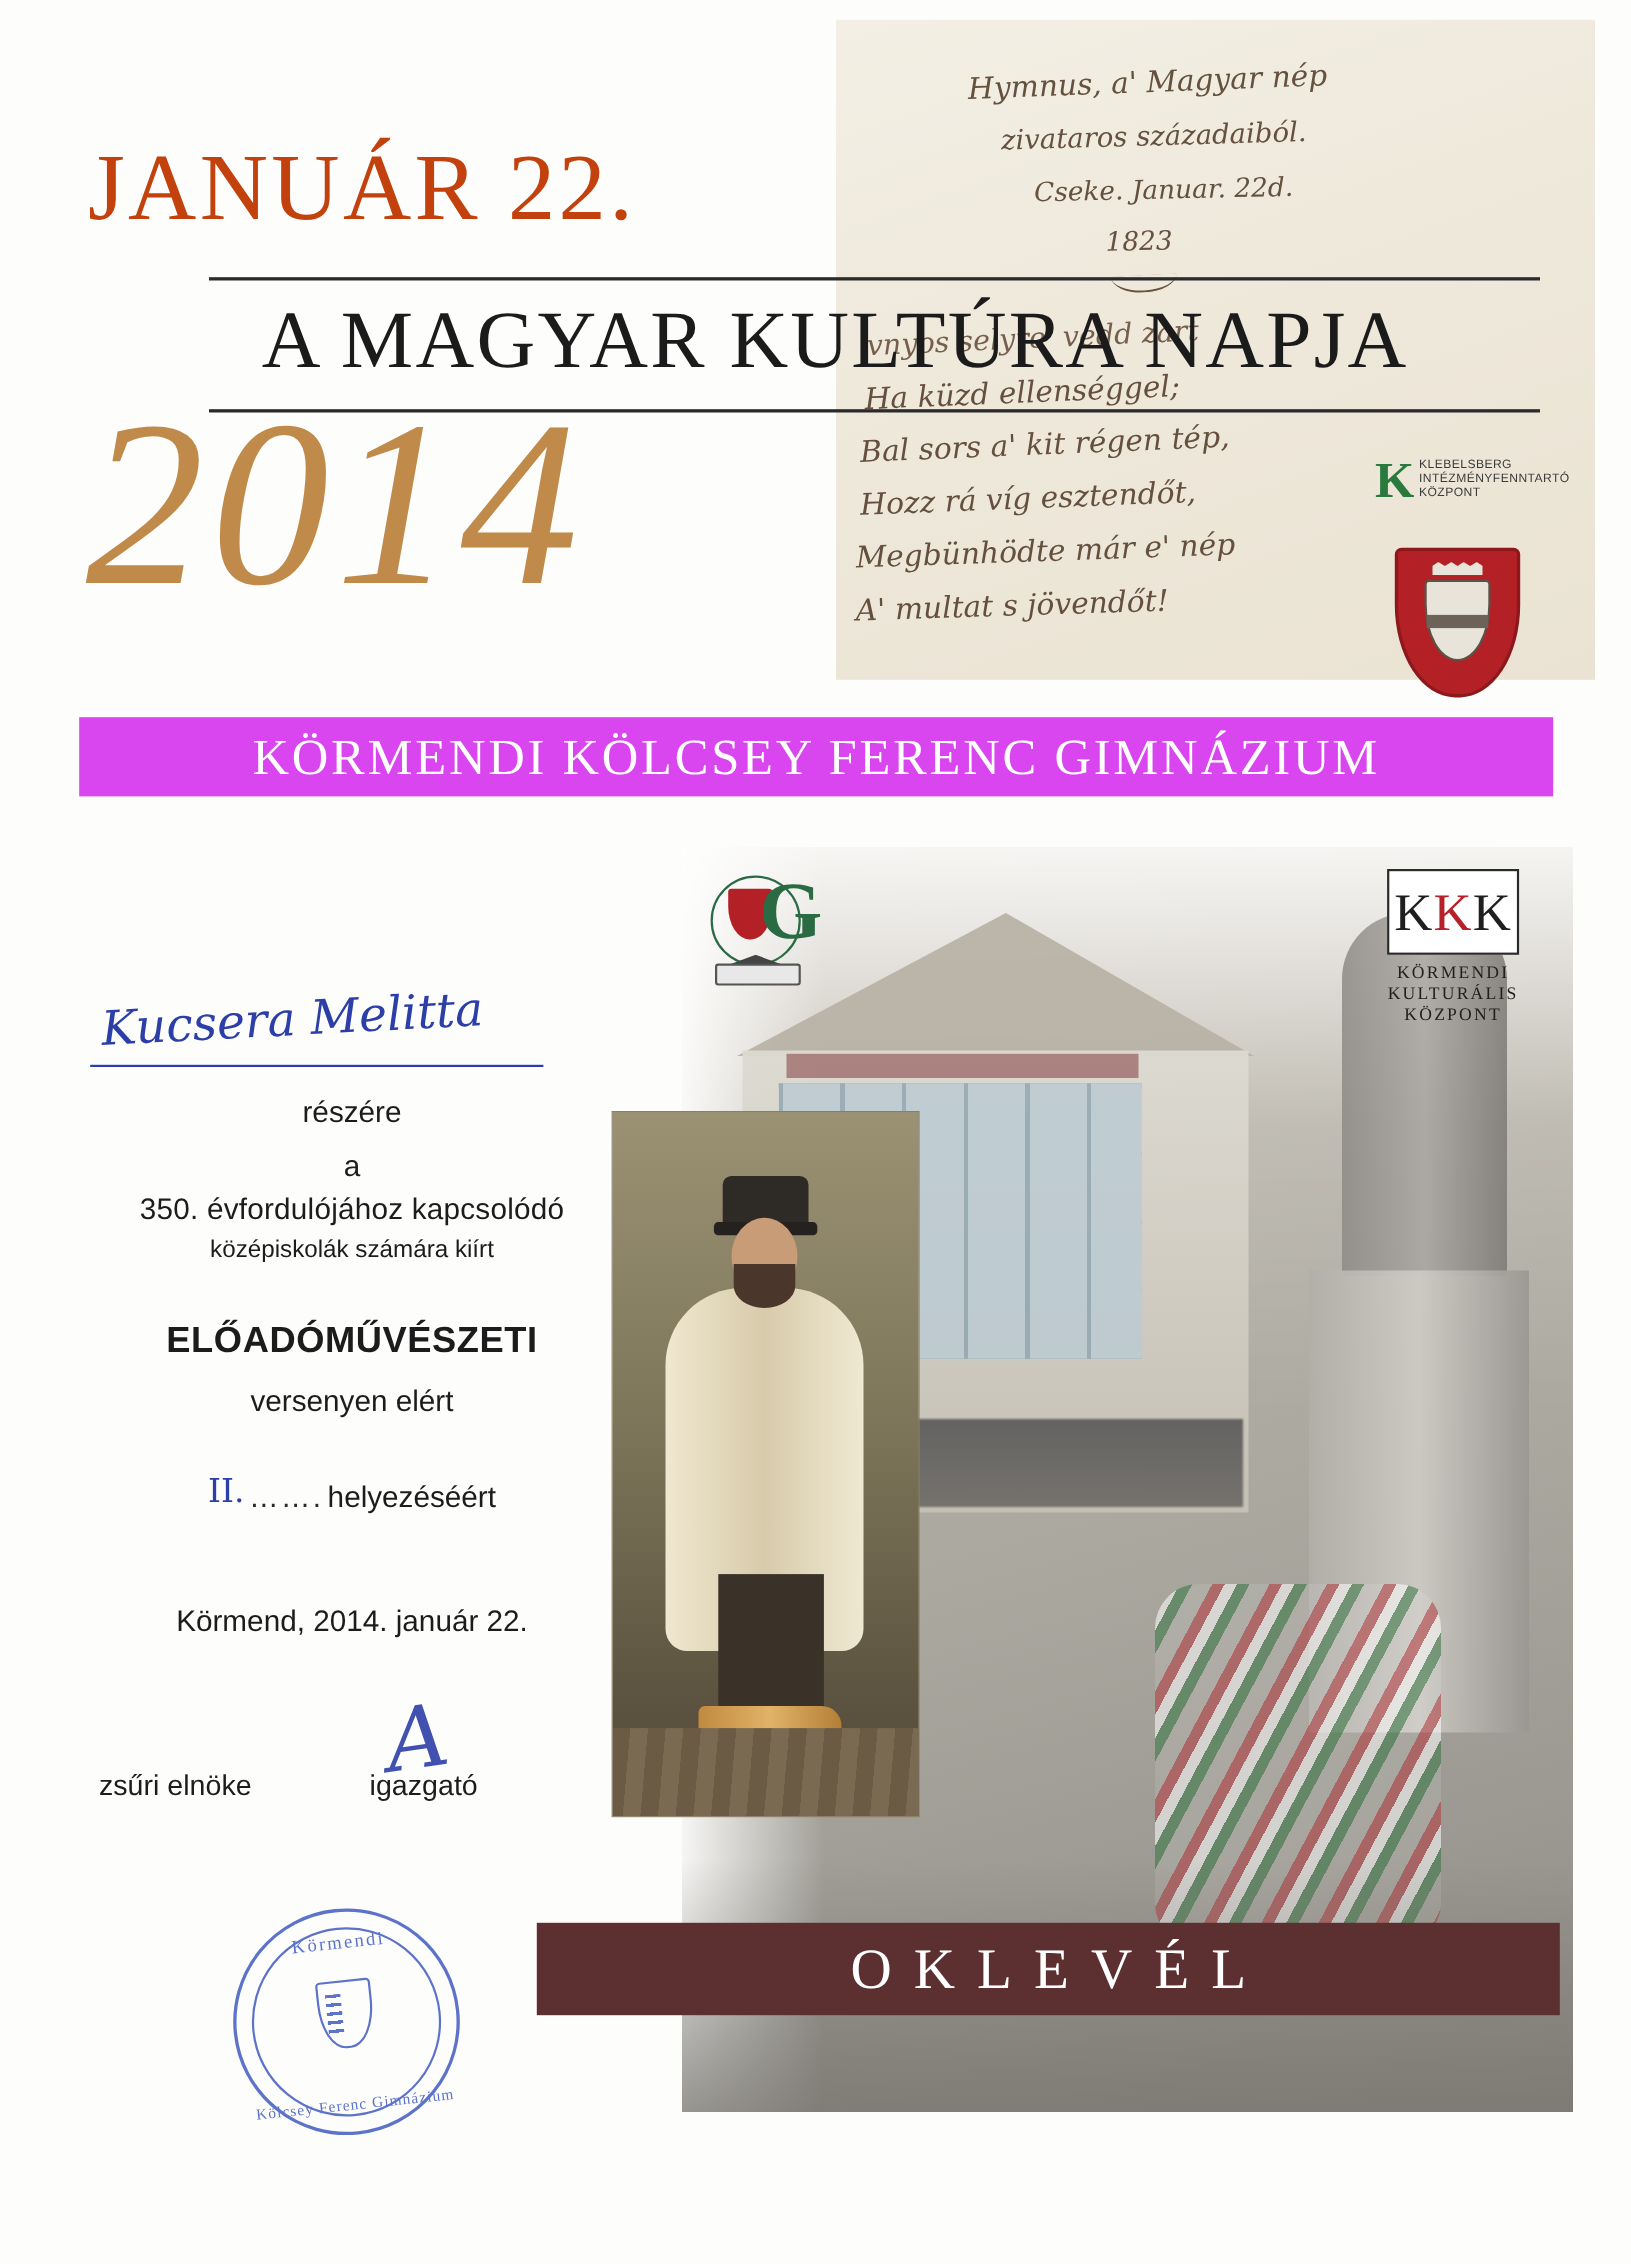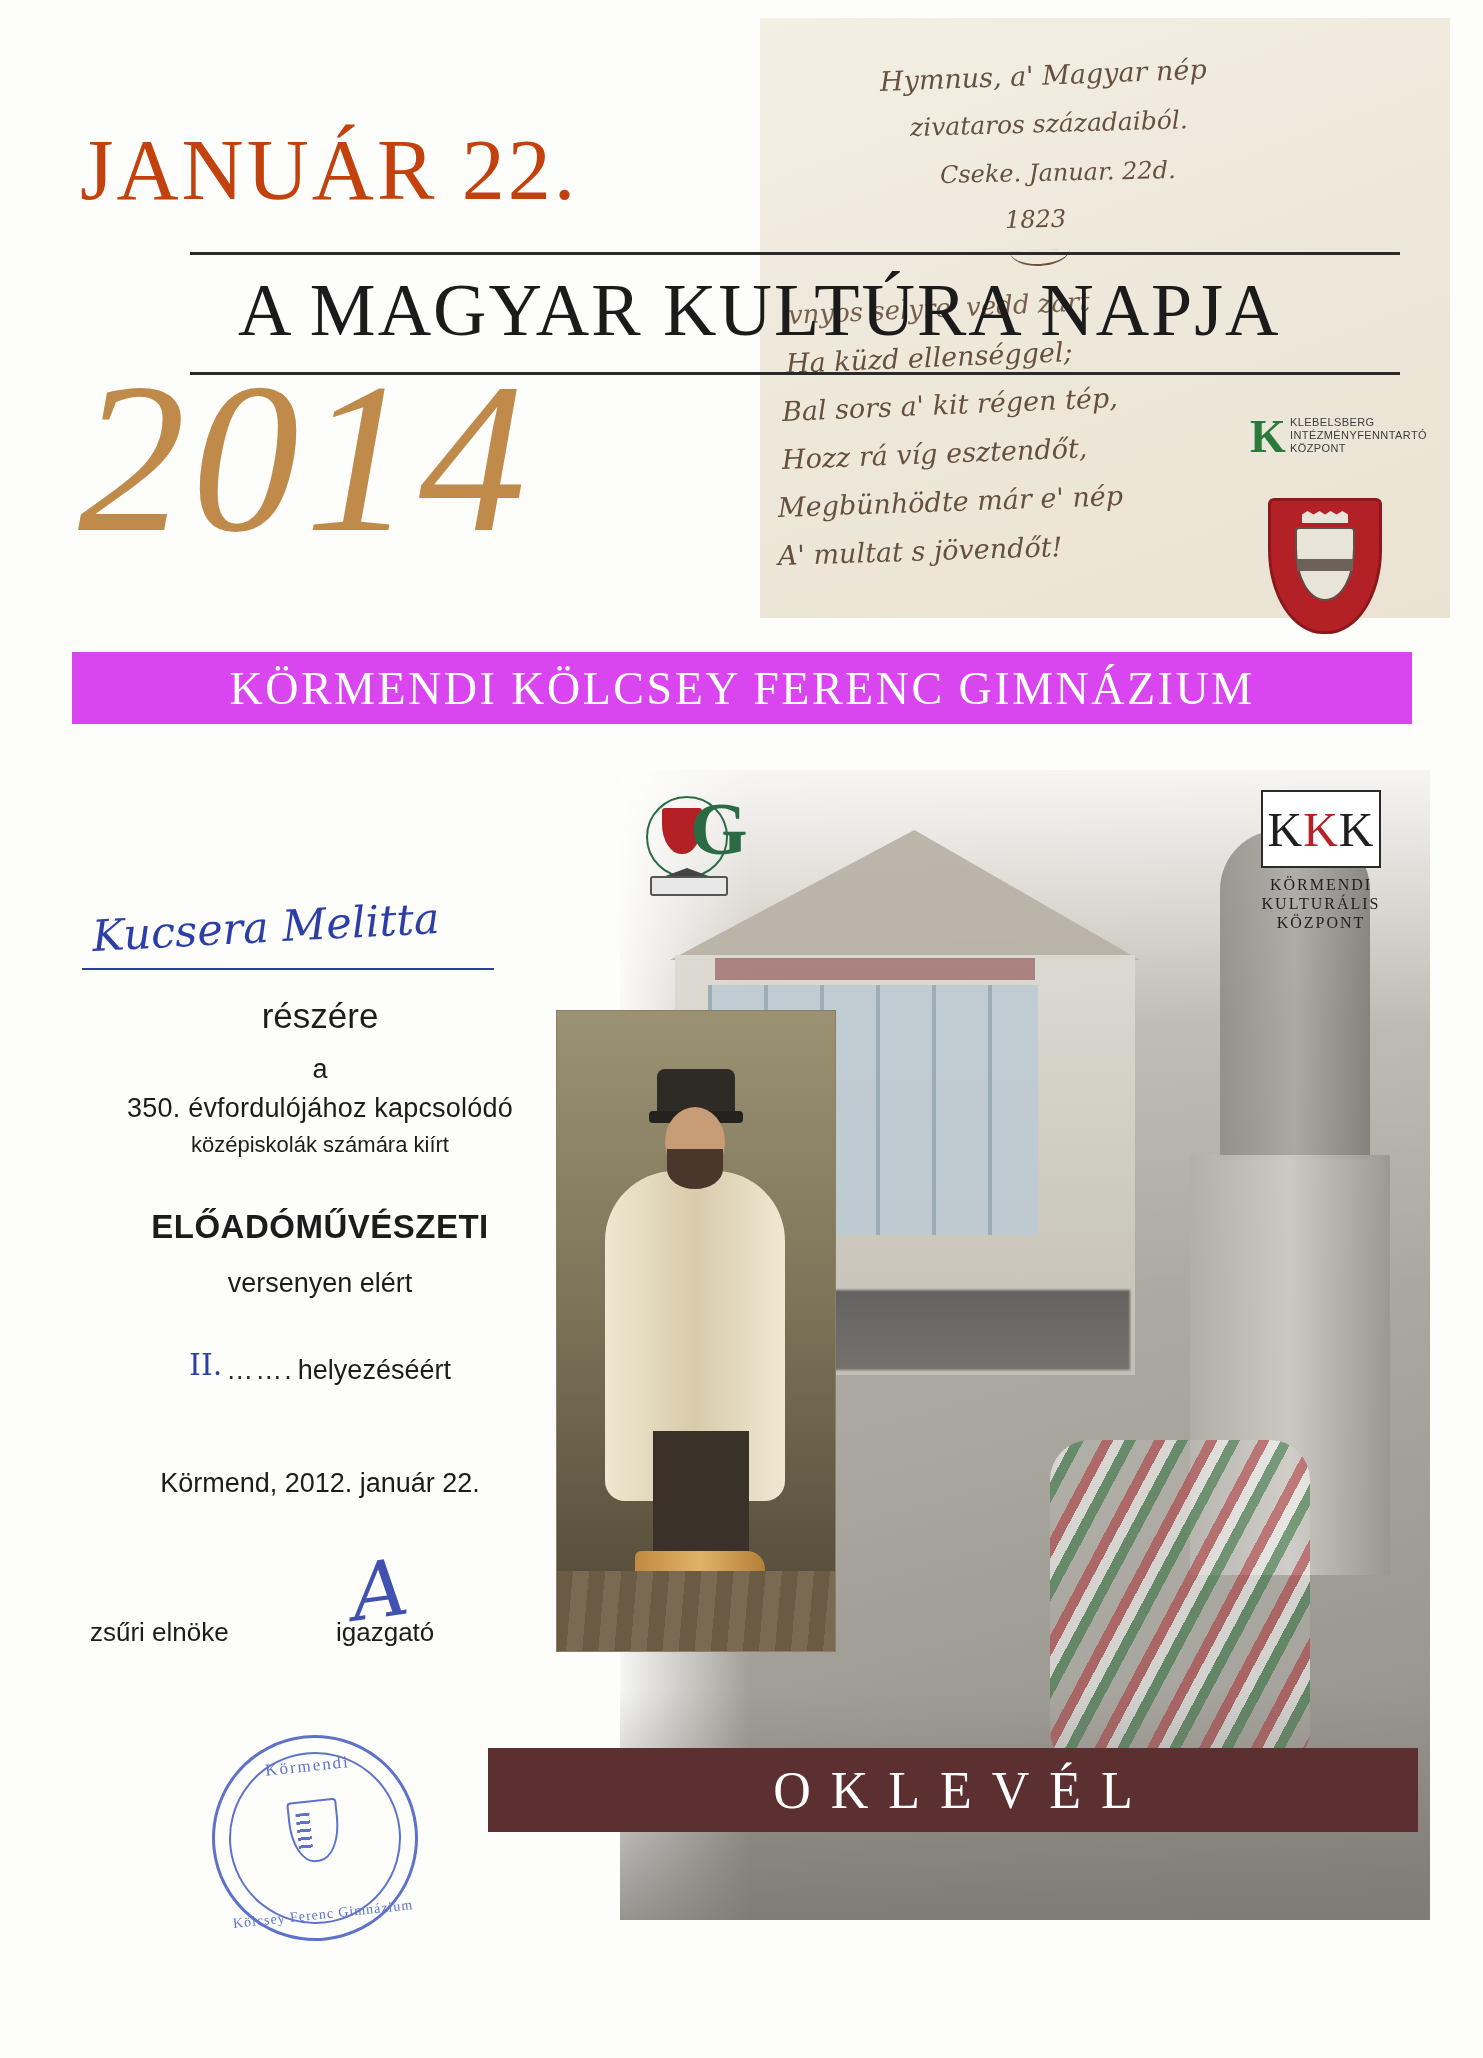--- a/index.html
+++ b/index.html
@@ -316,21 +316,21 @@
     color: #2c3fa8;
     transform: rotate(-3deg);
     white-space: nowrap;
   }
   .name-rule {
     position: absolute;
     left: 12px; top: 68px;
     width: 412px; height: 2px;
     background: #2c3fa8;
   }
-  .l-reszere { font-size: 35px; margin-top: 22px; }
+  .l-reszere { font-size: 27px; margin-top: 22px; }
   .l-a { font-size: 27px; margin-top: 18px; }
   .l-1 { font-size: 27px; margin-top: 18px; }
   .l-2 { font-size: 27px; margin-top: 8px; letter-spacing: .2px; }
   .l-3 { font-size: 22px; margin-top: 8px; }
   .l-category {
     font-size: 33px;
     font-weight: bold;
     margin-top: 50px;
     letter-spacing: .5px;
   }
@@ -601,21 +601,21 @@
 
     <div class="l-category">ELŐADÓMŰVÉSZETI</div>
     <div class="l-verseny">versenyen elért</div>
 
     <div class="place-line">
       <span class="place-mark">II.</span>
       <span class="place-dots">…….</span>
       <span>helyezéséért</span>
     </div>
 
-    <div class="l-place-date">Körmend, 2012. január 22.</div>
+    <div class="l-place-date">Körmend, 2014. január 22.</div>
 
     <div class="signature-row">
       <div class="sig-scribble">A</div>
       <div class="sig-jury">zsűri elnöke</div>
       <div class="sig-dir">igazgató</div>
     </div>
   </div>
 
   <div class="stamp">
     <div class="stamp-inner"></div>

